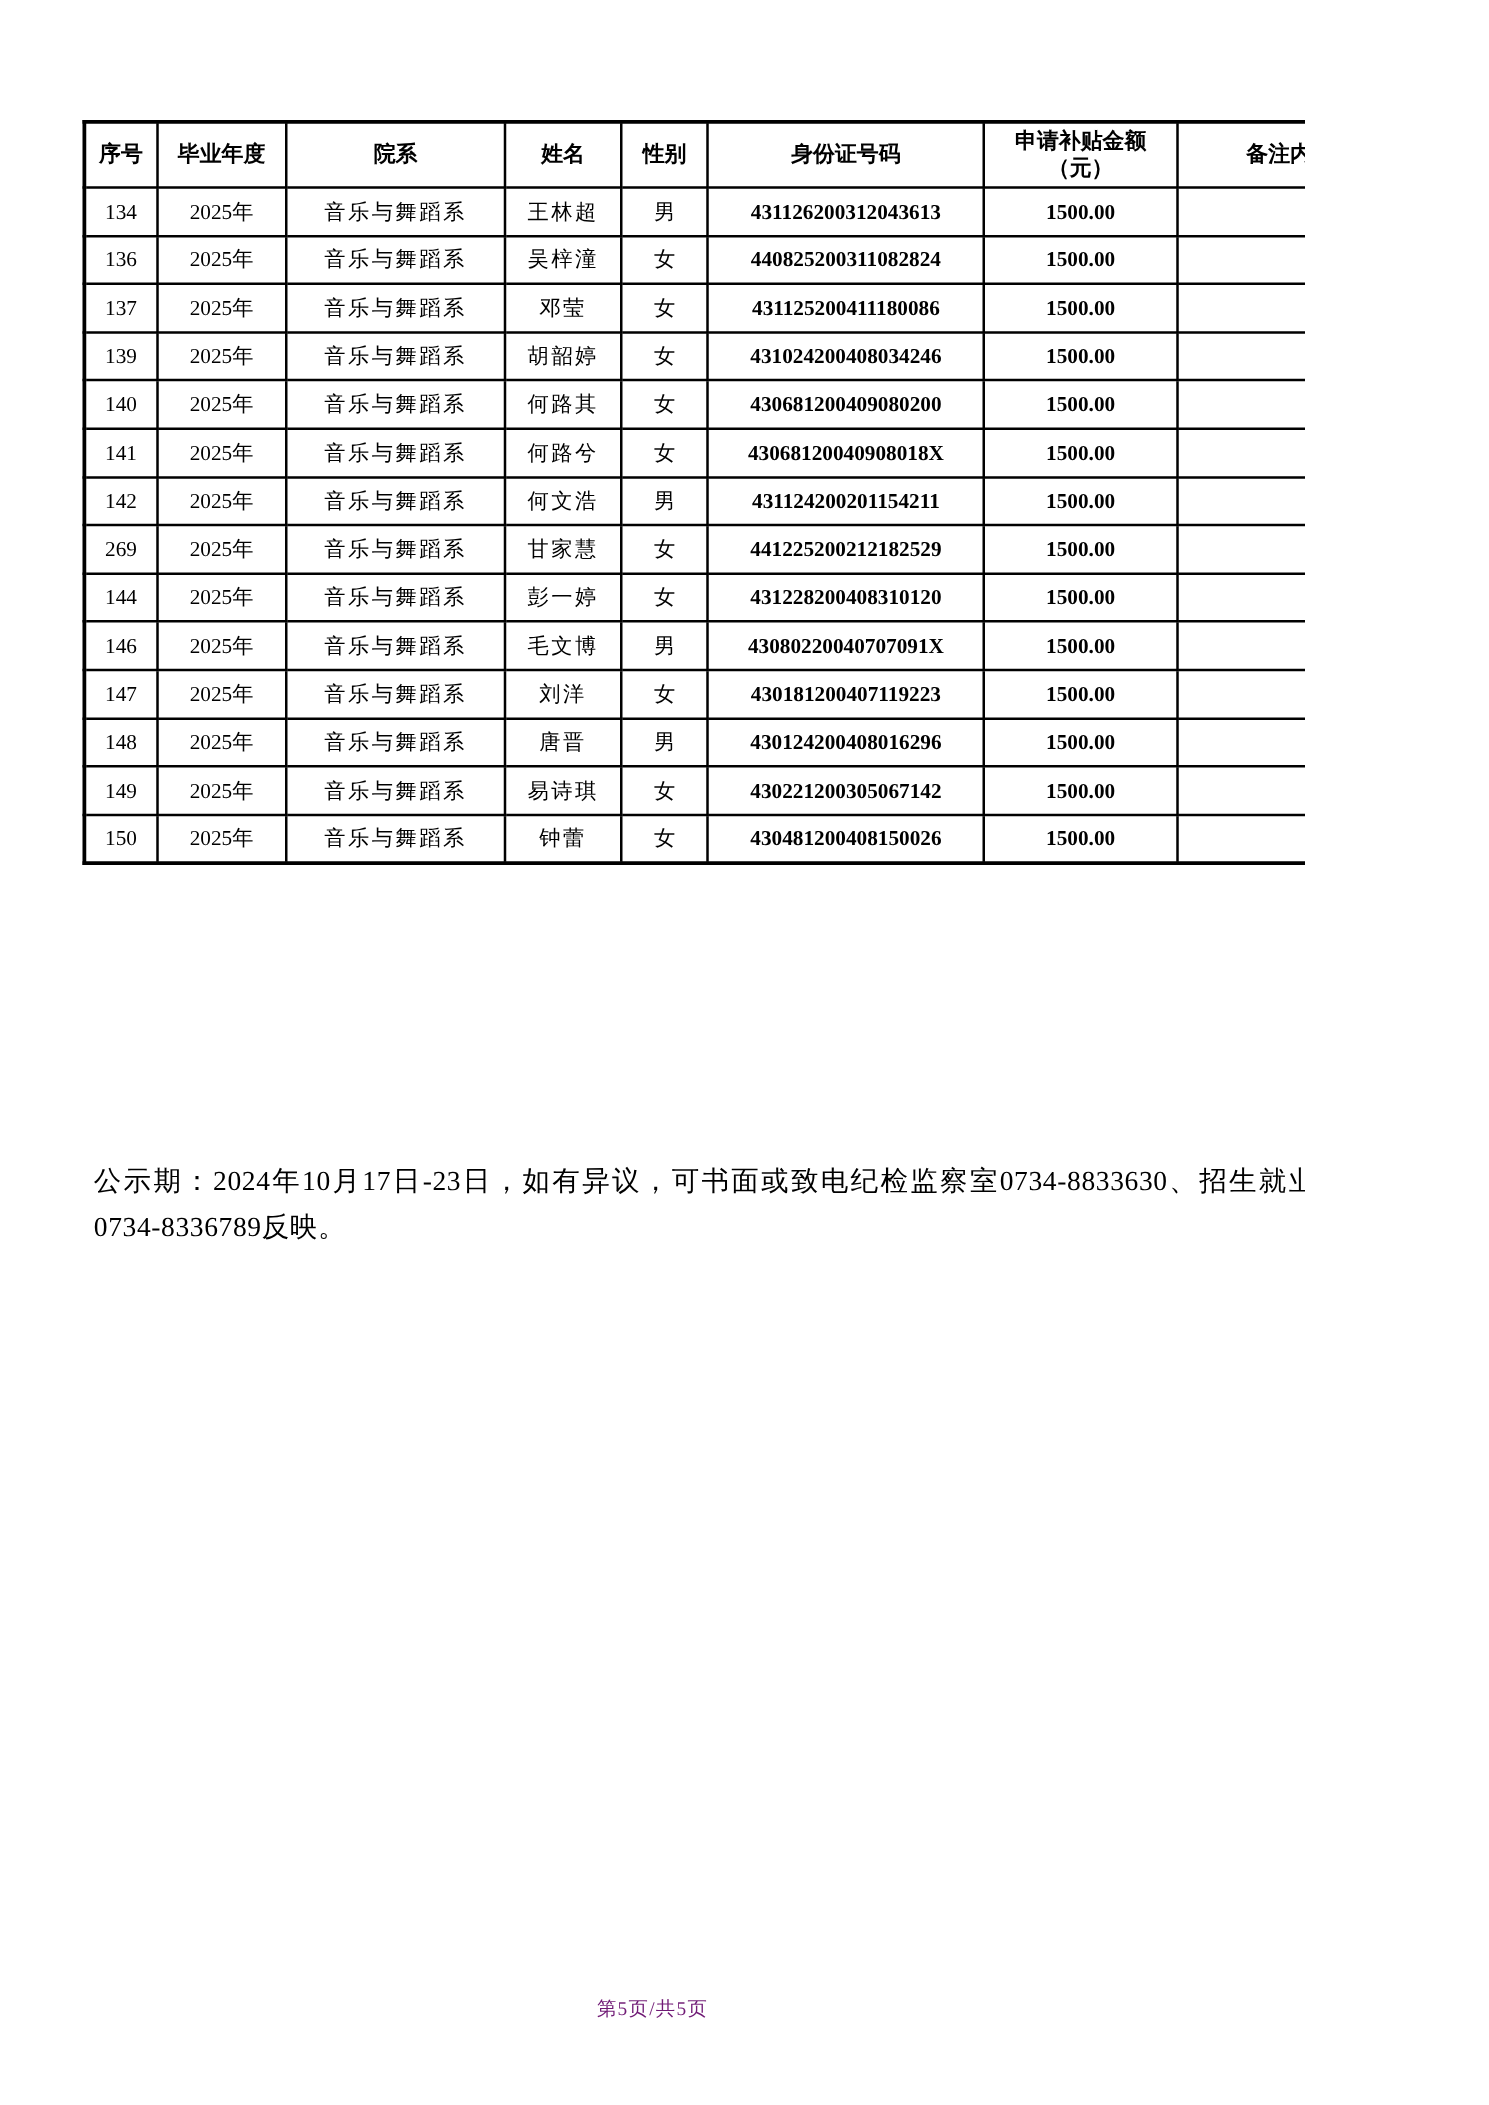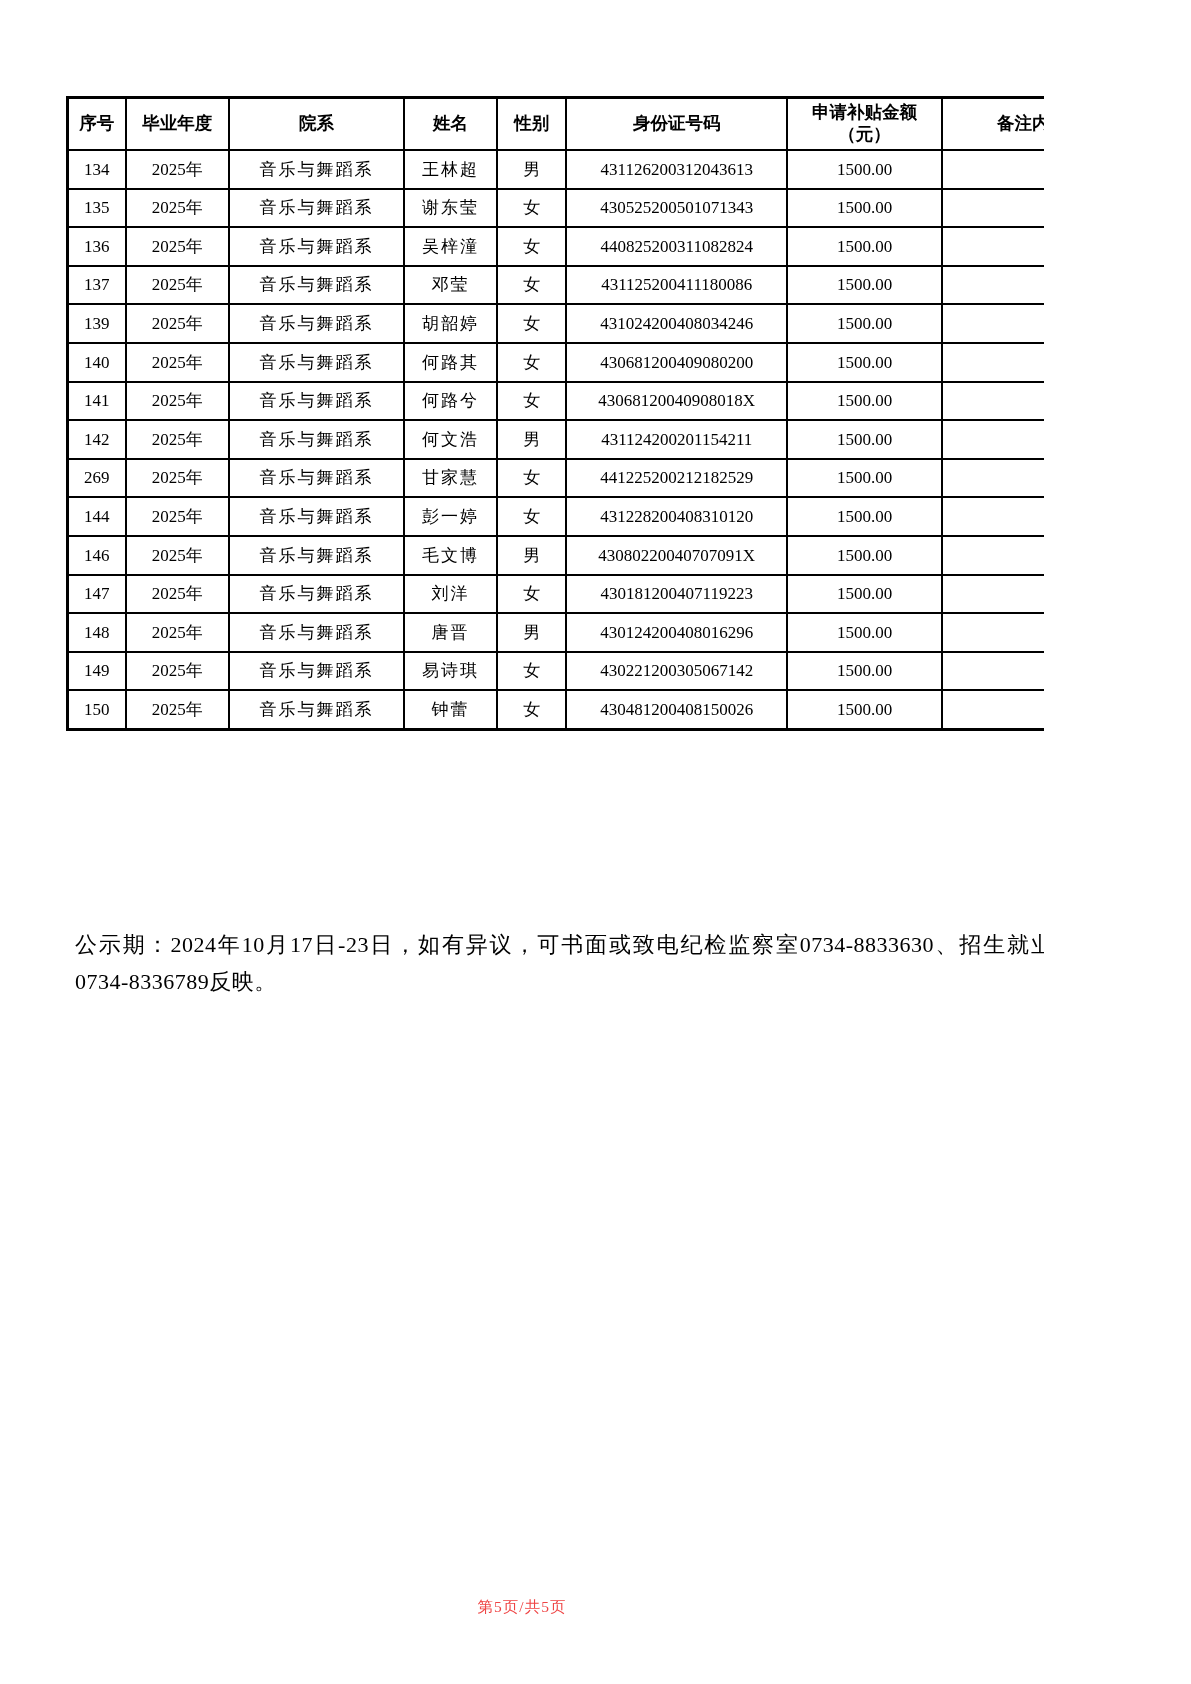--- a/index.html
+++ b/index.html
@@ -45,40 +45,41 @@
   }
   td.c2, td.c3 {
     font-size: 18px;
     letter-spacing: 2px;
   }
   td.c4 {
     font-size: 18px;
   }
   td.c5, td.c6 {
     font-size: 17px;
+    font-weight: bold;
   }
   .notice {
     position: absolute;
     left: 75px;
     top: 904px;
     width: 1050px;
     font-size: 22px;
     line-height: 37px;
     text-align: justify;
     letter-spacing: 0.5px;
   }
   .page-footer {
     position: absolute;
     left: 0;
     top: 1597px;
     width: 100%;
     text-align: center;
     font-size: 15.5px;
     letter-spacing: 1px;
-    color: #ef4444;
+    color: #701a75;
   }
 </style>
 </head>
 <body>
 
 <div class="page">
 
   <table class="roster">
     <colgroup>
       <col style="width:5.5%">
@@ -108,30 +109,20 @@
           <td class="c0">134</td>
           <td class="c1">2025年</td>
           <td class="c2">音乐与舞蹈系</td>
           <td class="c3">王林超</td>
           <td class="c4">男</td>
           <td class="c5">431126200312043613</td>
           <td class="c6">1500.00</td>
           <td class="c7"></td>
         </tr>
         <tr>
-          <td class="c0">135</td>
-          <td class="c1">2025年</td>
-          <td class="c2">音乐与舞蹈系</td>
-          <td class="c3">谢东莹</td>
-          <td class="c4">女</td>
-          <td class="c5">430525200501071343</td>
-          <td class="c6">1500.00</td>
-          <td class="c7"></td>
-        </tr>
-        <tr>
           <td class="c0">136</td>
           <td class="c1">2025年</td>
           <td class="c2">音乐与舞蹈系</td>
           <td class="c3">吴梓潼</td>
           <td class="c4">女</td>
           <td class="c5">440825200311082824</td>
           <td class="c6">1500.00</td>
           <td class="c7"></td>
         </tr>
         <tr>

